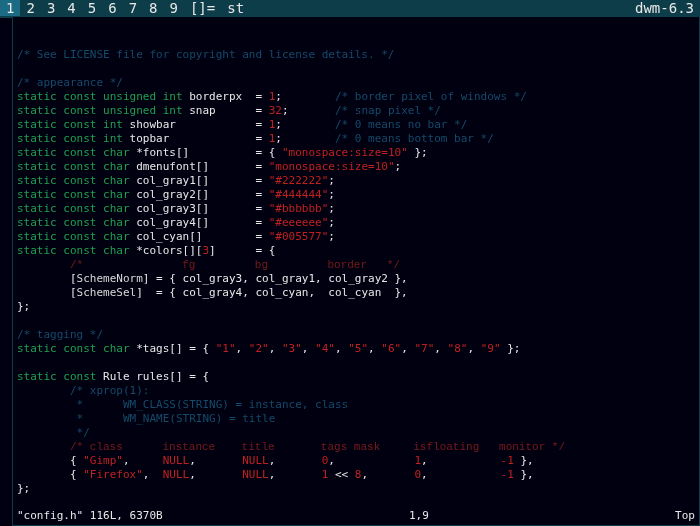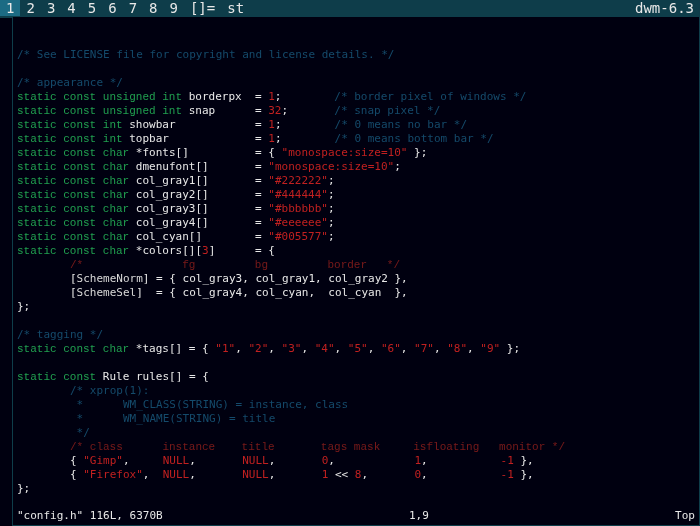--- a/index.html
+++ b/index.html
@@ -41,21 +41,21 @@
     white-space: pre;
     line-height: 14px;
     overflow: hidden;
     margin-left: 12px;
   }
   .line { display: block; height: 14px; }
 
   
   .cm  { color: #144a6b; }     
   .cmr { color: #7a1a1a; font-family: Liberation Mono, monospace; }     
-  .kw  { color: #20a050; font-family: Liberation Mono, monospace; }     
+  .kw  { color: #20a050; }     
   .id  { color: #e8e8e8; }     
   .num { color: #c02020; }     
   .str { color: #c02020; }     
   .mac { color: #d8d8d8; text-align: center; }     
 
   
   .vimstatus {
     position: absolute;
     left: 4px; right: 4px; bottom: 2px;
     height: 14px;

